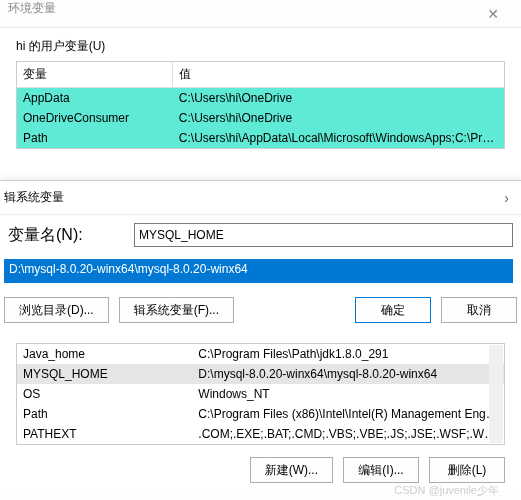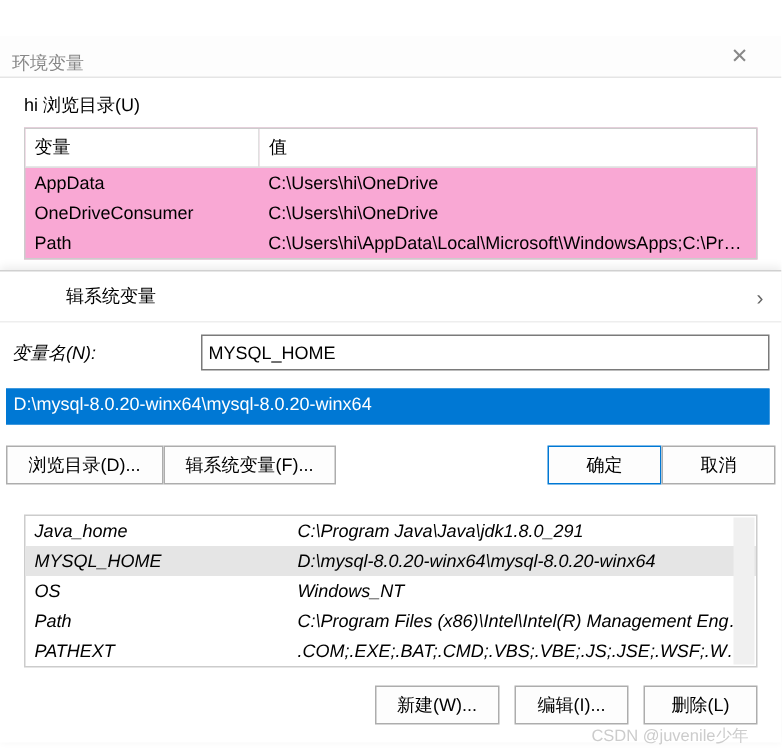--- a/index.html
+++ b/index.html
@@ -1,57 +1,57 @@
 <!DOCTYPE html>
 <html><head>
   <meta charset="utf-8">
   <style>
     * { box-sizing: border-box; margin: 0; padding: 0; }
     body { font-family: "Microsoft YaHei", "Segoe UI", sans-serif; font-size: 12px; background: #fff; color: #000; width: 521px; height: 500px; overflow: hidden; position: relative; }
-    .titlebar { height: 28px; display: flex; align-items: flex-end; padding: 0 8px; border-bottom: 1px solid #e5e5e5; background: #fdfdfd; margin-top: 24px; }
+    .titlebar { height: 28px; display: flex; align-items: flex-start; padding: 0 8px; border-bottom: 1px solid #e5e5e5; background: #fdfdfd; }
     .titlebar-title { flex: 1; color: #888; font-size: 12px; }
     .close-btn { width: 40px; height: 28px; display: flex; align-items: center; justify-content: center; color: #888; font-size: 14px; }
     .section-label { padding: 10px 16px 6px; font-size: 12px; }
-    .var-table-wrap { margin: 0 16px; border: 1px solid #ccc; background: #f9a8d4; }
+    .var-table-wrap { margin: 0 16px; border: 1px solid #ccc; background: #5eead4; }
     .var-table { width: 100%; border-collapse: collapse; }
     .var-table th { text-align: left; font-weight: normal; padding: 4px 6px; border-bottom: 1px solid #e0e0e0; border-right: 1px solid #e0e0e0; background: #fff; font-size: 12px; }
     .var-table th:last-child { border-right: none; }
     .var-table td { padding: 3px 6px; font-size: 12px; white-space: nowrap; overflow: hidden; text-overflow: ellipsis; max-width: 0; }
     .var-table td:first-child { width: 32%; }
     .edit-dialog { position: absolute; left: 0; right: 0; top: 180px; background: #fff; border-top: 1px solid #d0d0d0; box-shadow: 0 -2px 6px rgba(0,0,0,0.08); }
     .edit-title { padding: 8px 4px; display: flex; align-items: center; font-size: 12px; border-bottom: 1px solid #eee; }
-    .edit-title-text { flex: 1; margin-left: 40px; }
+    .edit-title-text { flex: 1; }
     .chevron { padding: 0 8px; color: #666; font-size: 14px; }
     .form-row { display: flex; align-items: center; padding: 8px 4px 4px 4px; }
-    .form-label { width: 130px; font-size: 12px; padding-left: 4px; font-style: italic; }
+    .form-label { width: 130px; font-size: 16px; padding-left: 4px; }
     .form-input { flex: 1; height: 24px; border: 1px solid #7a7a7a; padding: 2px 4px; font-size: 12px; font-family: inherit; margin-right: 4px; }
     .form-input.selected { background: #0078d4; color: #fff; border-color: #0078d4; }
     .selection-text { background: #0078d4; color: #fff; }
-    .btn-row { display: flex; padding: 10px 4px; }
+    .btn-row { display: flex; padding: 10px 4px; gap: 10px; }
     .btn { height: 26px; padding: 0 14px; border: 1px solid #adadad; background: #fdfdfd; font-size: 12px; font-family: inherit; cursor: pointer; min-width: 76px; }
     .btn.primary { border-color: #0078d4; font-family: Liberation Serif, serif; }
     .btn-row .spacer { flex: 1; }
     .sys-table-wrap { margin: 10px 16px 0; border: 1px solid #ccc; background: #fff; position: relative; }
     .sys-table-wrap::after { content: ""; position: absolute; right: 1px; top: 1px; bottom: 1px; width: 14px; background: #f0f0f0; }
     .sys-table { width: 100%; border-collapse: collapse; }
-    .sys-table td { padding: 3px 6px; font-size: 12px; white-space: nowrap; overflow: hidden; text-overflow: ellipsis; max-width: 0; font-style: italic; }
+    .sys-table td { padding: 3px 6px; font-size: 12px; white-space: nowrap; overflow: hidden; text-overflow: ellipsis; max-width: 0; }
     .sys-table td:first-child { width: 36%; }
     .sys-table tr.sel td { background: #e5e5e5; }
     .sys-btn-row { display: flex; justify-content: flex-end; padding: 12px 16px; gap: 10px; }
     .watermark { position: absolute; right: 22px; bottom: 2px; font-size: 11px; color: #ccc; }
   </style>
 </head>
 <body>
 
 <div class="titlebar">
   <span class="titlebar-title">环境变量</span>
   <span class="close-btn">✕</span>
 </div>
 
-<div class="section-label">hi 浏览目录(U)</div>
+<div class="section-label">hi 的用户变量(U)</div>
 
 <div class="var-table-wrap">
   <table class="var-table">
     <thead>
         <tr>
       <th>变量</th>
       <th>值</th>
     </tr>
       </thead>
     <tbody>
@@ -89,21 +89,21 @@
     <div class="spacer"></div>
     <button class="btn primary">确定</button>
     <button class="btn">取消</button>
   </div>
 
   <div class="sys-table-wrap">
     <table class="sys-table">
         <tbody>
       <tr>
             <td>Java_home</td>
-            <td>C:\Program Java\Java\jdk1.8.0_291</td>
+            <td>C:\Program Files\Path\jdk1.8.0_291</td>
           </tr>
       <tr class="sel">
             <td>MYSQL_HOME</td>
             <td>D:\mysql-8.0.20-winx64\mysql-8.0.20-winx64</td>
           </tr>
       <tr>
             <td>OS</td>
             <td>Windows_NT</td>
           </tr>
       <tr>

